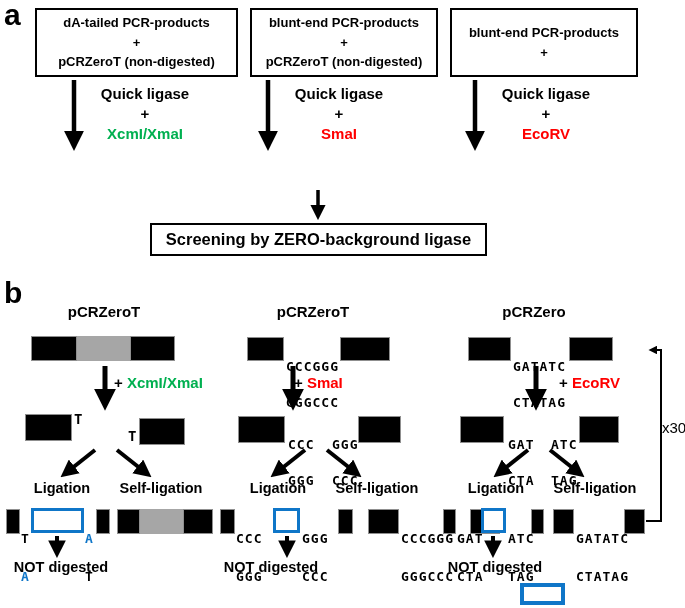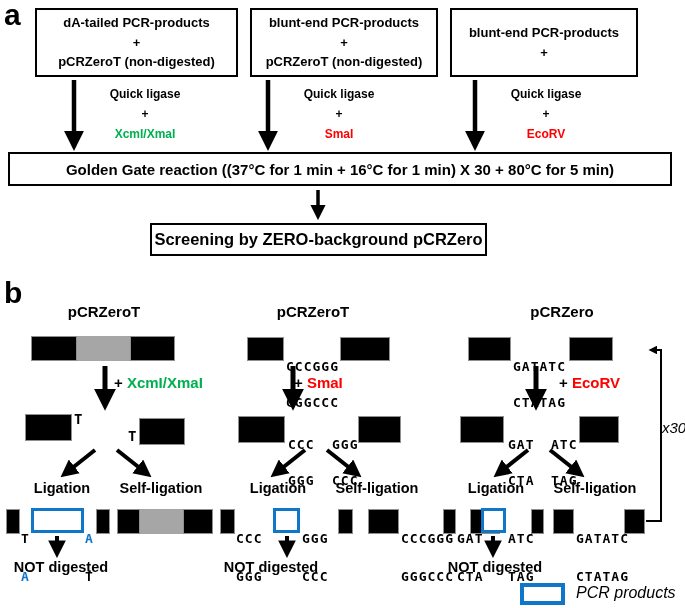--- a/index.html
+++ b/index.html
@@ -4,36 +4,36 @@
 <style>
   * { box-sizing: border-box; margin: 0; padding: 0; }
   body { background: #fff; }
   .fig { position: relative; width: 685px; height: 608px; background: #fff;
          font-family: "Liberation Sans", sans-serif; color: #000; overflow: hidden; }
   .abs { position: absolute; }
   .bx { border: 2px solid #000; background: #fff; display: flex; flex-direction: column;
         justify-content: center; align-items: center; text-align: center; font-weight: bold; }
   .abox { font-size: 13px; line-height: 1.5; }
   .panel-label { font-size: 30px; font-weight: bold; line-height: 1; }
-  .step { text-align: center; font-weight: bold; font-size: 12px; line-height: 20px; }
+  .step { text-align: center; font-weight: bold; font-size: 15px; line-height: 20px; }
   .ttl { font-weight: bold; font-size: 15px; text-align: center; }
   .lbl { font-weight: bold; font-size: 14.5px; text-align: center; }
   .enz-line { font-weight: bold; font-size: 15px; white-space: nowrap; }
   .blk { background: #000; border: 1.5px solid #8f8f8f; }
   .gray { background: #A6A6A6; }
   .bar { display: flex; flex-direction: row; align-items: stretch; }
   .seq { font-family: "DejaVu Sans Mono", monospace; font-weight: bold; font-size: 13px;
          line-height: 12px; letter-spacing: 1px; white-space: pre; }
   .seq span { display: block; }
   .seqc { font-family: "DejaVu Sans Mono", monospace; font-weight: bold; font-size: 13px;
           line-height: 12.5px; letter-spacing: 1px; white-space: pre; }
   .seqc span { display: block; }
   .tchar { font-family: "DejaVu Sans Mono", monospace; font-weight: bold; font-size: 14px; line-height: 13px; }
   .bluebox { border: 3.5px solid #0F76C8; background: #fff; }
-  .plain { font-size: 16px; font-style: italic; }
+  .plain { font-size: 16px; }
   svg { display: block; }
 </style>
 </head>
 <body>
 
 <div class="fig">
 
   <svg class="abs" style="left:0;top:0" width="685" height="608">
     <defs>
       <marker id="ah" viewBox="0 0 10 10" refX="6" refY="5" markerWidth="4.4" markerHeight="4.4" orient="auto-start-reverse">
@@ -91,22 +91,21 @@
     <div>Quick ligase</div>
     <div>+</div>
     <div style="color: rgb(255, 0, 0);">SmaI</div>
   </div>
   <div class="abs step" style="left:481px;top:84px;width:130px">
     <div>Quick ligase</div>
     <div>+</div>
     <div style="color: rgb(255, 0, 0);">EcoRV</div>
   </div>
 
-  <div class="abs bx" style="left:8px;top:152px;width:664px;height:34px;font-size:15px">Golden Gate reaction ((37°C for 1 min + 16°C for 1 min) X 30 + 80°C for 5 min)</div>
-  <div class="abs bx" style="left:150px;top:223px;width:337px;height:33px;font-size:16.5px">Screening by ZERO-background pCRZero</div>
+  <div class="abs bx" style="left:150px;top:223px;width:337px;height:33px;font-size:16.5px">Screening by ZERO-background ligase</div>
 
   <div class="abs panel-label" style="left:4px;top:278px">b</div>
 
   <div class="abs ttl" style="left:34px;top:303px;width:140px">pCRZeroT</div>
   <div class="abs bar" style="left:31px;top:336px;height:25px">
     <div class="blk" style="width:46px"></div>
     <div class="gray" style="width:53px"></div>
     <div class="blk" style="width:45px"></div>
   </div>
   <div class="abs enz-line" style="left:114px;top:374px">
@@ -176,21 +175,21 @@
   <div class="abs blk" style="left:338px;top:509px;width:15px;height:25px"></div>
 
   <div class="abs blk" style="left:368px;top:509px;width:31px;height:25px"></div>
   <div class="abs seqc" style="left:401px;top:508px">
     <span>CCCGGG</span>
     <span>GGGCCC</span>
   </div>
   <div class="abs blk" style="left:470px;top:509px;width:30px;height:25px"></div>
   <div class="abs lbl" style="left:216px;top:559px;width:110px">NOT digested</div>
 
-  <div class="abs ttl" style="left:492px;top:303px;width:140px">pCRZero</div>
+  <div class="abs ttl" style="left:464px;top:303px;width:140px">pCRZero</div>
   <div class="abs blk" style="left:468px;top:337px;width:43px;height:24px"></div>
   <div class="abs seq" style="left:513px;top:337px">
     <span>GATATC</span>
     <span>CTATAG</span>
   </div>
   <div class="abs blk" style="left:569px;top:337px;width:44px;height:24px"></div>
   <div class="abs enz-line" style="left:559px;top:374px">
     <span>+</span>
     <span style="color: rgb(255, 0, 0);">EcoRV</span>
   </div>
@@ -222,15 +221,14 @@
   <div class="abs blk" style="left:553px;top:509px;width:21px;height:25px"></div>
   <div class="abs seqc" style="left:576px;top:508px">
     <span>GATATC</span>
     <span>CTATAG</span>
   </div>
   <div class="abs blk" style="left:624px;top:509px;width:21px;height:25px"></div>
   <div class="abs lbl" style="left:440px;top:559px;width:110px">NOT digested</div>
 
   <div class="abs plain" style="left:662px;top:419px;font-size:15px">x30</div>
   <div class="abs bluebox" style="left:520px;top:583px;width:45px;height:22px;border-width:4px"></div>
-  <div class="abs plain" style="left:576px;top:584px">PCR products</div>
 
 </div>
 
 </body></html>

